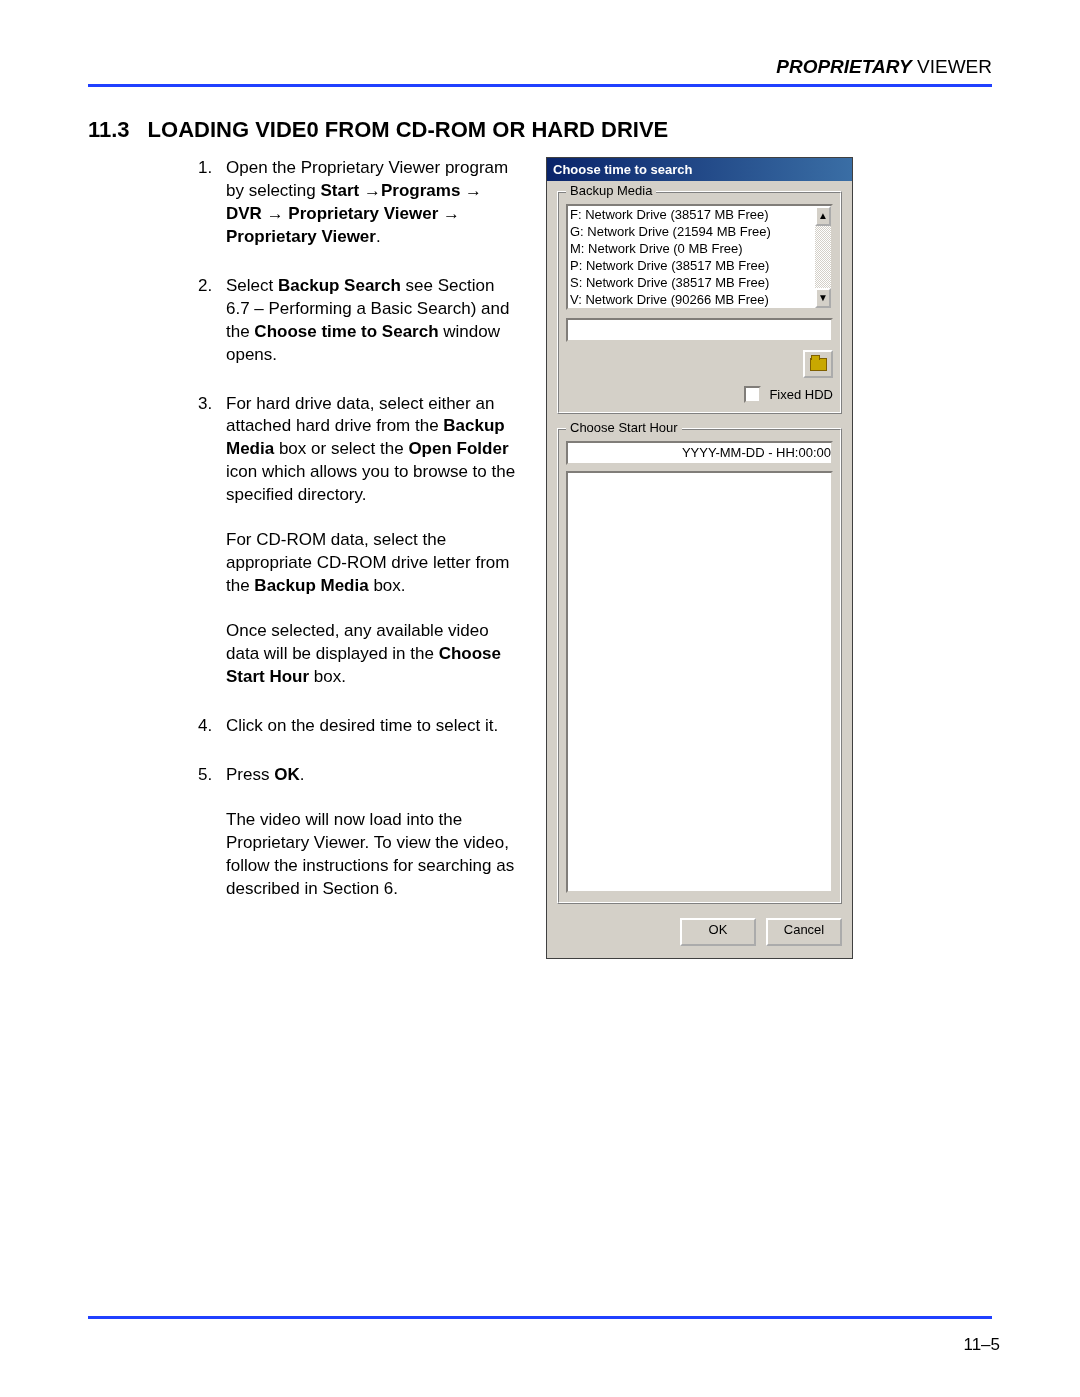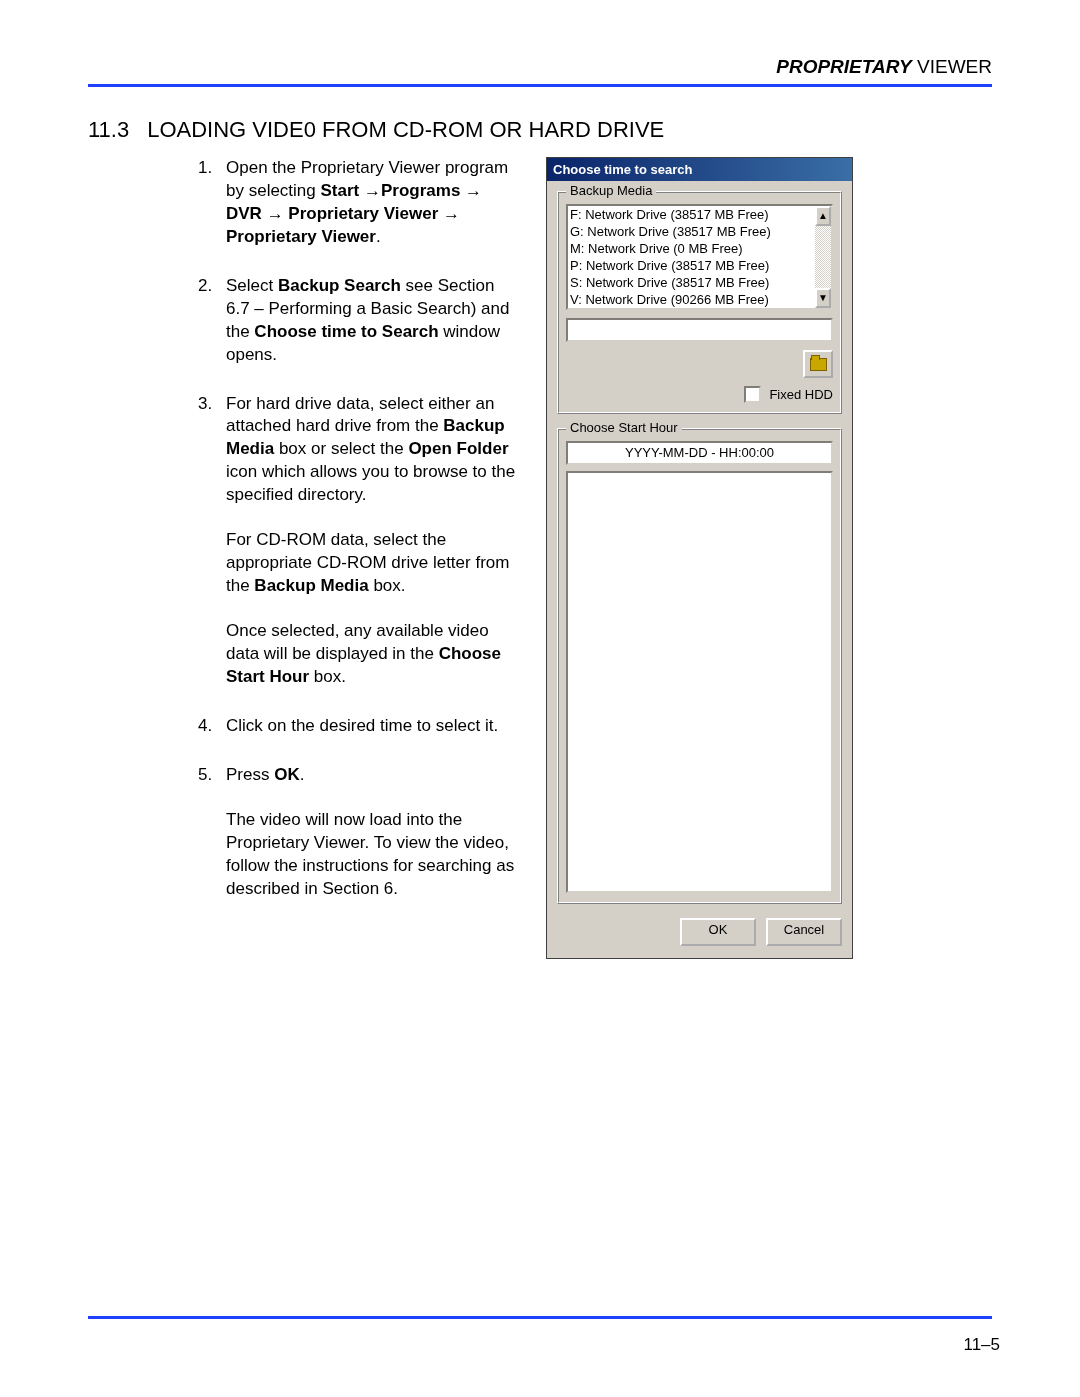--- a/index.html
+++ b/index.html
@@ -1,20 +1,20 @@
 <!DOCTYPE html>
 <html><head>
 <meta charset="utf-8">
 <style>
 html,body{margin:0;padding:0;background:#fff;font-family:Arial,Helvetica,sans-serif;color:#000}
 .page{width:1080px;height:1397px;padding:56px 88px 64px 88px;box-sizing:border-box;position:relative}
 .header-title{text-align:right;font-size:19px;margin-bottom:6px}
 .header-title .em{font-style:italic;font-weight:bold}
 .hr-top{border:none;border-top:3px solid #2040ff;margin:0 0 30px 0}
-.section-heading{font-size:22px;font-weight:normal;margin:8px 0 14px 0}
+.section-heading{font-size:22px;font-weight:bold;margin:8px 0 14px 0}
 .section-number{display:inline-block;margin-right:18px}
 .columns{display:flex;align-items:flex-start}
 .left-col{width:430px;padding-left:110px;box-sizing:border-box;font-size:17px;line-height:1.35}
 .left-col ol{list-style:none;margin:0;padding:0}
 .left-col li{margin-bottom:26px;position:relative;padding-left:28px}
 .left-col li .num{position:absolute;left:0;top:0}
 .left-col p{margin:0 0 22px 0}
 .arrow{font-family:Arial}
 .right-col{margin-left:28px}
 .dialog{width:305px;background:#d4d0c8;border:1px solid #404040;font-family:Tahoma,Arial,sans-serif;font-size:13px;color:#000}
@@ -27,21 +27,21 @@
 .list-inner{flex:1;padding:0 2px;overflow:hidden;line-height:17px;font-size:13px;white-space:nowrap}
 .vscroll{width:16px;background:#d4d0c8;display:flex;flex-direction:column}
 .sbtn{height:16px;border:2px outset #fff;background:#d4d0c8;display:flex;align-items:center;justify-content:center;font-size:10px;line-height:1}
 .strack{flex:1;background:repeating-conic-gradient(#d4d0c8 0 25%,#fff 0 50%) 0 0/2px 2px}
 .path-input{background:#fff;border:2px inset #d4d0c8;height:20px;margin-top:8px}
 .row-right{display:flex;justify-content:flex-end;align-items:center;gap:4px;margin-top:8px}
 .icon-btn{width:26px;height:24px;border:2px outset #fff;background:#d4d0c8;display:flex;align-items:center;justify-content:center}
 .folder-ico{width:15px;height:11px;background:#c8a800;border:1px solid #806000;position:relative}
 .folder-ico::before{content:"";position:absolute;top:-4px;left:0;width:7px;height:4px;background:#c8a800;border:1px solid #806000;border-bottom:none}
 .checkbox{width:13px;height:13px;background:#fff;border:2px inset #d4d0c8;display:inline-block;vertical-align:middle;margin-right:4px}
-.hh-input{background:#fff;border:2px inset #d4d0c8;height:20px;text-align:center;line-height:20px;font-size:13px;margin-bottom:6px}
+.hh-input{background:#fff;border:2px inset #d4d0c8;height:20px;text-align:right;line-height:20px;font-size:13px;margin-bottom:6px}
 .big-list{background:#fff;border:2px inset #d4d0c8;height:418px}
 .btn-row{display:flex;justify-content:flex-end;gap:10px;margin-top:6px}
 .win-btn{min-width:72px;height:24px;border:2px outset #fff;background:#d4d0c8;text-align:center;line-height:20px;font-size:13px}
 .hr-bot{border:none;border-top:3px solid #2040ff;position:absolute;left:88px;right:88px;bottom:70px}
 .pgnum{position:absolute;right:80px;bottom:42px;font-size:17px}
 </style>
 </head>
 <body>
 
 <div class="page">
@@ -82,21 +82,21 @@
 
     <div class="right-col">
       <div class="dialog">
         <div class="titlebar">Choose time to search</div>
         <div class="dlg-body">
           <div class="grp">
             <div class="grp-label">Backup Media</div>
             <div class="listbox">
               <div class="list-inner">
                 <div>F: Network Drive (38517 MB Free)</div>
-                <div>G: Network Drive (38517 MB Free)</div>
+                <div>G: Network Drive (21594 MB Free)</div>
                 <div>M: Network Drive (0 MB Free)</div>
                 <div>P: Network Drive (38517 MB Free)</div>
                 <div>S: Network Drive (38517 MB Free)</div>
                 <div>V: Network Drive (90266 MB Free)</div>
               </div>
               <div class="vscroll">
                 <div class="sbtn">▲</div>
                 <div class="strack"></div>
                 <div class="sbtn">▼</div>
               </div>

